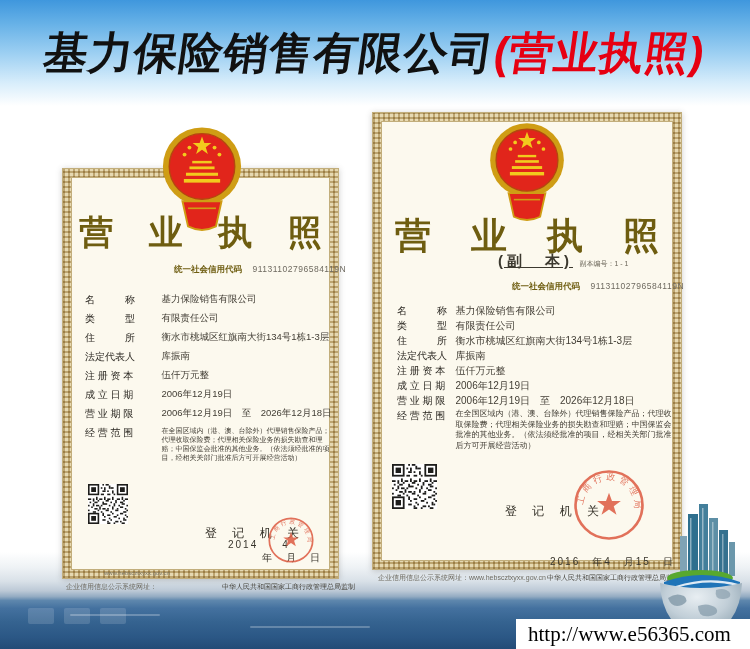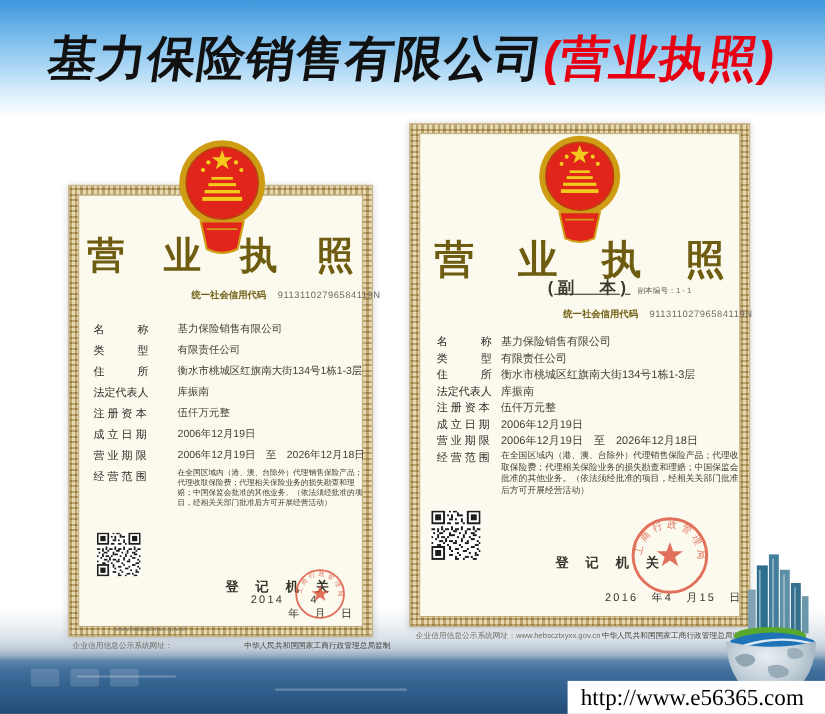--- a/index.html
+++ b/index.html
@@ -54,21 +54,21 @@
   .copy-label{font-size:15px;font-weight:bold;letter-spacing:4px;text-decoration:underline;}
   .copy-no{font-size:7px;color:#6a6558;margin-left:2px;}
   .credit-line{position:absolute;white-space:nowrap;}
   .credit-label{font-size:8.5px;font-weight:bold;color:#6e5d10;}
   .credit-code{font-size:8.5px;color:#6e6a60;margin-left:6px;letter-spacing:.5px;text-align:right;}
   .frow{position:absolute;white-space:nowrap;}
   .flabel{display:inline-block;font-weight:normal;color:#2b2822;font-size:10px;vertical-align:top;}
   .fvalue{display:inline-block;color:#413d34;font-size:9.5px;vertical-align:top;}
   .scope .fvalue{white-space:normal;}
   .qr{position:absolute;}
-  .registrar{position:absolute;font-size:12px;font-weight:bold;color:#38352c;letter-spacing:6px;white-space:nowrap;}
+  .registrar{position:absolute;font-size:12px;font-weight:normal;color:#38352c;letter-spacing:6px;white-space:nowrap;}
   .dateline{position:absolute;font-size:10px;color:#38352c;white-space:nowrap;letter-spacing:2px;}
   .seal{position:absolute;opacity:.85;z-index:4;}
   .border-url{position:absolute;font-size:6px;color:#7d7privacy868;color:#7d7868;z-index:2;white-space:nowrap;}
   .cert-footer{position:absolute;display:flex;justify-content:space-between;font-size:7px;color:#6f6c62;white-space:nowrap;}
   .cert-footer .supervise{color:#45423a;}
   
   #cert-left{left:62px;top:126px;width:277px;height:475px;}
   #cert-left .cert-frame{top:42px;height:409px;}
   #cert-left .emblem{left:98px;top:0;width:84px;height:106px;}
   #cert-left .cert-title{top:84px;font-size:34px;letter-spacing:13px;text-indent:13px;}
@@ -88,21 +88,21 @@
   #cert-right .cert-title{top:100px;font-size:36px;letter-spacing:15px;text-indent:15px;}
   #cert-right .copy-line{left:126px;top:140px;}
   #cert-right .credit-line{left:140px;top:163px;}
   #cert-right .frow{left:25px;}
   #cert-right .flabel{width:46px;font-size:10px;}
   #cert-right .fvalue{margin-left:8px;font-size:10px;}
   #cert-right .scope .fvalue{width:216px;font-size:8px;line-height:10.5px;margin-left:8px;}
   #cert-right .qr{left:20px;top:352px;width:45px;height:45px;}
   #cert-right .registrar{left:133px;top:391px;}
   #cert-right .seal{left:200px;top:356px;width:74px;height:74px;}
-  #cert-right .dateline{left:178px;top:424px;text-align:right;}
+  #cert-right .dateline{left:178px;top:443px;text-align:right;}
   #cert-right .cert-footer{left:6px;right:2px;top:461px;}
   #cert-left .dl-top{left:166px;top:412px;}
   #cert-left .dl-bottom{left:200px;top:425px;}
   
   .globe{position:absolute;right:0;top:498px;width:100px;height:150px;z-index:5;}
   
   .url-box{
     position:absolute;left:516px;top:619px;width:234px;height:30px;background:#ffffff;
     display:flex;align-items:center;z-index:6;
   }

